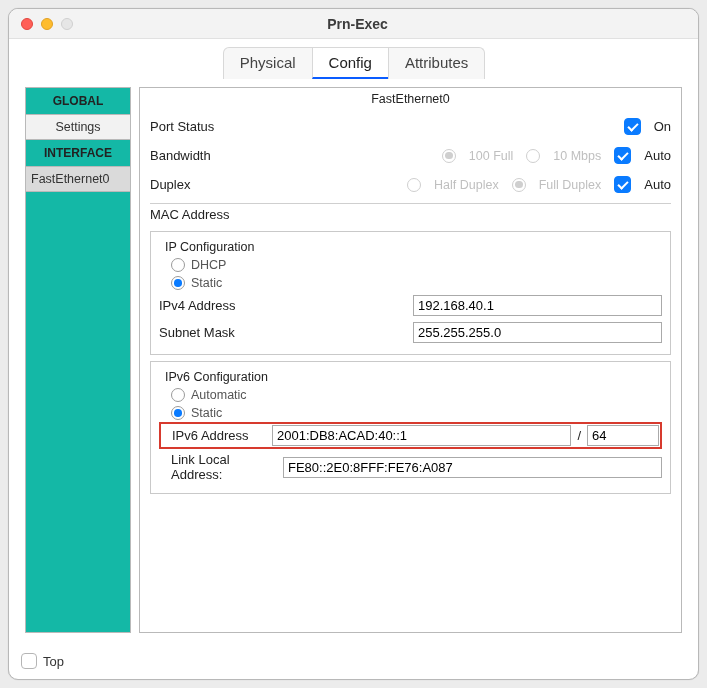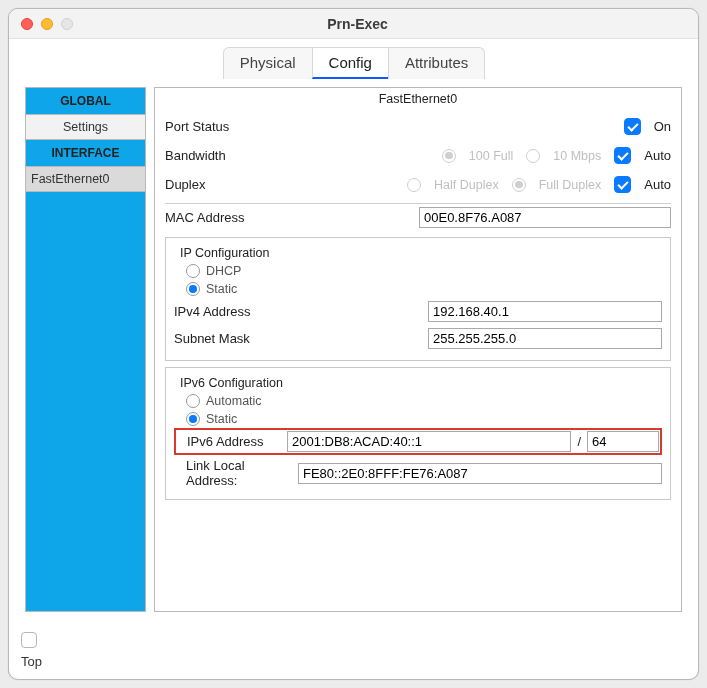--- a/index.html
+++ b/index.html
@@ -12,21 +12,21 @@
 .dot.yellow { background: #febc2e; border: .5px solid #e1a124; }
 .dot.green { background: #e6e6e6; border: .5px solid #cfcfcf; }
 .title { position: absolute; left: 8px; right: 0; text-align: center; font-size: 14px; font-weight: 600; color: #3c3c3c; }
 .content { flex: 1; padding: 8px 12px; display: flex; flex-direction: column; }
 .tabs { display: flex; justify-content: center; }
 .tab { padding: 6px 16px; font-size: 15px; color: #444; border: 1px solid #d8d8d8; border-bottom: none; background: #f7f7f7; margin-right: -1px; cursor: pointer; }
 .tab.first { border-top-left-radius: 6px; }
 .tab.last { border-top-right-radius: 6px; }
 .tab.active { background: #fff; border-bottom: 2px solid #0a5cff; color: #222; font-weight: 500; }
 .body { flex: 1; display: flex; gap: 8px; padding: 8px 4px 4px; }
-.sidebar { width: 121px; border: 1px solid #b9b9b9; background: #0ea5e9; }
+.sidebar { width: 106px; border: 1px solid #b9b9b9; background: #14b8a6; }
 .s-head { font-size: 12px; font-weight: 700; text-align: center; padding: 6px 0; border-bottom: 1px solid #b9b9b9; color: #222; }
 .s-item { font-size: 12.5px; text-align: center; padding: 5px 0; border-bottom: 1px solid #b9b9b9; background: #f2f2f2; cursor: pointer; color: #333; }
 .s-item.sel { background: #dadada; text-align: left; padding-left: 5px; }
 .s-item.left { text-align: left; padding-left: 5px; }
 .main { flex: 1; border: 1px solid #b9b9b9; padding: 0 10px 10px; font-size: 13px; color: #222; display: flex; flex-direction: column; }
 .panel-title { font-size: 12.5px; text-align: center; padding: 4px 0 6px; }
 .row { display: flex; align-items: center; padding: 6px 0; gap: 8px; }
 .row .lab { flex: 0 0 165px; }
 .row .ctrl { flex: 1; display: flex; justify-content: flex-end; align-items: center; gap: 13px; }
 .hr { border: none; border-top: 1px solid #cfcfcf; margin: 4px 0 0; }
@@ -41,21 +41,21 @@
 .rlabel.dis { color: #bfbfbf; }
 .input { border: 1px solid #aaa; background: #fff; font-size: 13px; padding: 2px 4px; height: 21px; }
 .field { display: flex; align-items: center; padding: 3px 0; gap: 6px; }
 .field .lab { flex: 0 0 248px; }
 .field .lab.s { flex: 0 0 96px; margin-left: 12px; }
 .fieldset { border: 1px solid #c9c9c9; margin: 6px 0 0; padding: 4px 8px 8px; }
 .fs-title { font-size: 12.5px; padding: 4px 0 2px 6px; }
 .rrow { display: flex; align-items: center; gap: 6px; padding: 2px 0 2px 12px; }
 .hl { border: 2px solid #d73a2e; padding: 1px; display: flex; align-items: center; gap: 6px; }
 .hl .lab { flex: 0 0 94px; margin-left: 10px; }
-.footer { padding: 8px 12px 10px; display: flex; align-items: flex-start; gap: 6px; font-size: 13px; color: #333; flex-direction: column; }
+.footer { padding: 8px 12px 10px; display: flex; align-items: center; gap: 6px; font-size: 13px; color: #333; }
 .sq { width: 16px; height: 16px; border-radius: 4px; border: 1px solid #b5b5b5; background: #fff; cursor: pointer; }
 </style>
 </head>
 <body>
 
 <div class="window">
   <div class="titlebar">
     <div class="traffic">
       <div class="dot red"></div>
       <div class="dot yellow"></div>
@@ -111,21 +111,20 @@
             <span class="rlabel dis">Full Duplex</span>
             <span class="chk checked"></span>
             <span>Auto</span>
           </div>
         </div>
 
         <hr class="hr">
 
         <div class="field">
           <div class="lab">MAC Address</div>
-          <input class="input" style="flex: 1 1 0%;" value="00E0.8F76.A087">
         </div>
 
         <div class="fieldset">
           <div class="fs-title">IP Configuration</div>
           <div class="rrow">
             <span class="radio"></span>
             <span class="rlabel">DHCP</span>
           </div>
           <div class="rrow">
             <span class="radio sel"></span>

